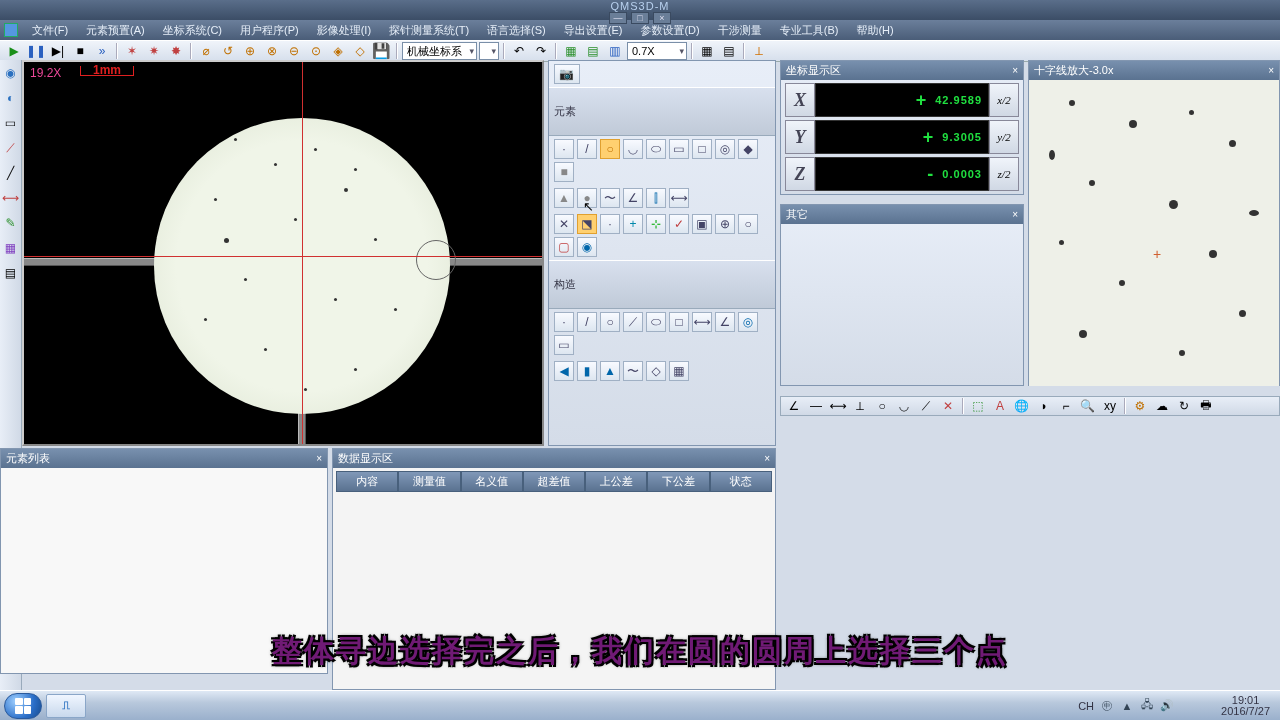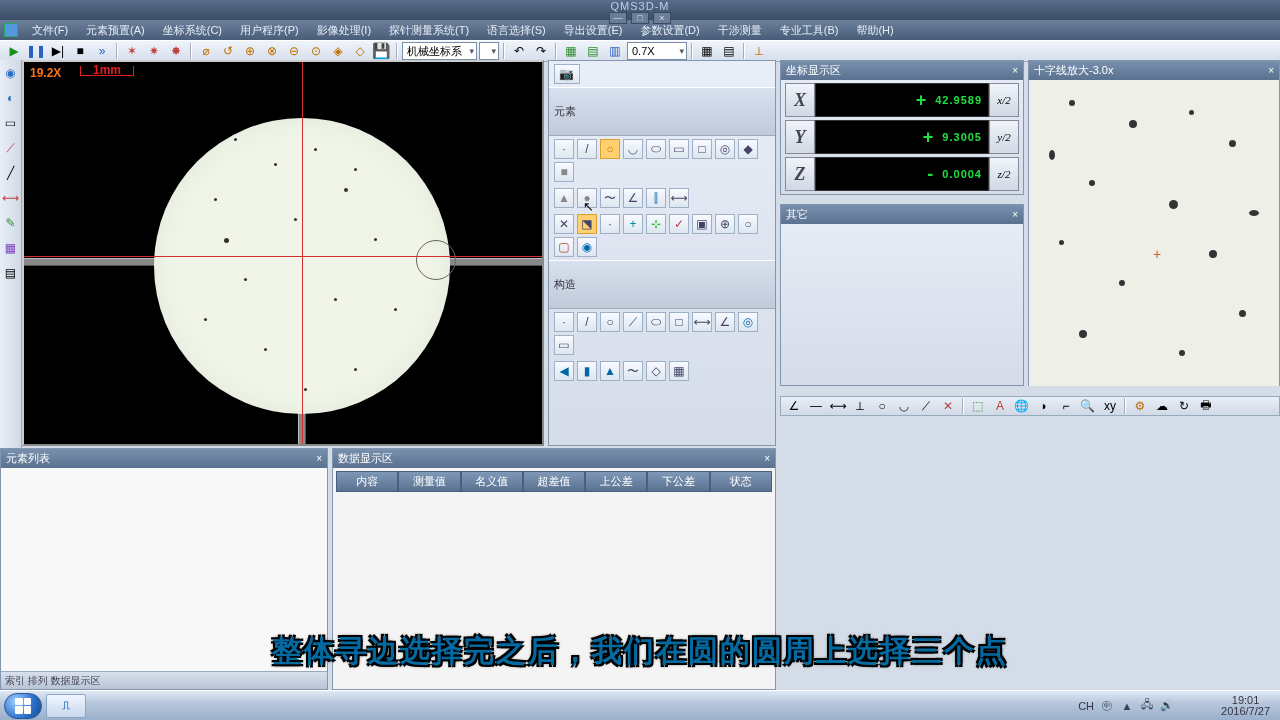--- a/index.html
+++ b/index.html
@@ -19,21 +19,21 @@
 .tsep { width: 2px; height: 16px; border-left: 1px solid #aab; border-right: 1px solid #fff; margin: 0 2px; }
 .combo { height: 18px; border: 1px solid #7a8fa8; background: #fff; padding: 0 14px 0 4px; font-size: 11px; position: relative; display: inline-flex; align-items: center; }
 .combo::after { content: "▾"; position: absolute; right: 2px; font-size: 9px; color: #556; }
 
 .workspace { position: absolute; top: 60px; left: 0; right: 0; bottom: 30px; }
 
 .left-tools { position: absolute; left: 0; top: 0; width: 22px; bottom: 0; background: linear-gradient(90deg,#e8eef7,#d0d9e6); border-right: 1px solid #9ab; display: flex; flex-direction: column; align-items: center; padding-top: 2px; gap: 3px; }
 .left-tools .tbtn { height: 22px; width: 20px; }
 
 .video-panel { position: absolute; left: 22px; top: 0; width: 522px; height: 386px; background: #000; border: 2px solid #888; border-top-color:#ccc; border-left-color:#ccc; }
-.video-overlay { position: absolute; top: 4px; left: 6px; color: #f97316; font-weight: bold; font-size: 12px; }
+.video-overlay { position: absolute; top: 4px; left: 6px; color: #ec4899; font-weight: normal; font-size: 12px; }
 .scale-overlay { position: absolute; top: 4px; left: 56px; color: #e02020; font-weight: bold; font-size: 12px; border-bottom: 1px solid #e02020; border-left:1px solid #e02020; border-right:1px solid #e02020; padding: 0 12px; height:10px; line-height:8px;}
 .circle-sample { position: absolute; left: 130px; top: 56px; width: 296px; height: 296px; border-radius: 50%; background: radial-gradient(circle,#f0f5e8 60%, #d8e0cc 100%); overflow:hidden;}
 .speck { position:absolute; width:3px;height:3px;background:#333;border-radius:50%; }
 .cross-h { position: absolute; left: 0; right: 0; top: 194px; height: 1px; background: #d03030; }
 .cross-v { position: absolute; top: 0; bottom: 0; left: 278px; width: 1px; background: #d03030; }
 .stage-h { position:absolute; left:0; right:0; top:196px; height:8px; background:#888; border-top:1px solid #bbb; border-bottom:1px solid #555;}
 .stage-v { position:absolute; top:346px; bottom:0; left:274px; width:8px; background:#888; border-left:1px solid #bbb; border-right:1px solid #555;}
 .edge-ring { position:absolute; left:392px; top:178px; width:40px; height:40px; border:1px solid #666; border-radius:50%;}
 
 .panel { background: linear-gradient(#e8eef8,#d4dce8); border: 1px solid #8296b0; }
@@ -54,26 +54,26 @@
 .coord-sign { color: #20e040; margin-right: 8px; font-size:18px;}
 .coord-half { width: 30px; background: linear-gradient(#f0f4fa,#d0d8e4); border:1px solid #889; display:flex;align-items:center;justify-content:center; font-size:11px; cursor:pointer; font-style:italic; font-family:"Times New Roman",serif;}
 
 .other-panel { position: absolute; left: 780px; top: 144px; width: 244px; height: 182px; }
 .zoom-panel { position: absolute; left: 1028px; top: 0; width: 252px; height: 326px; }
 .zoom-body { background: #eef0e8; height: calc(100% - 18px); position:relative; overflow:hidden;}
 .zoom-cross { position:absolute; left:124px; top:166px; color:#d06030; font-size:14px;}
 
 .bottom-tools { position: absolute; left: 780px; top: 336px; right: 0; height: 20px; background: linear-gradient(#e8eef7,#d0d9e6); border: 1px solid #9ab; display:flex; align-items:center; gap:2px; padding:0 3px;}
 
-.elem-list { position: absolute; left: 0; top: 388px; width: 328px; bottom: 0; background:#f8f8f8; border:1px solid #8296b0;}
+.elem-list { position: absolute; left: 0; top: 388px; width: 328px; bottom: 16px; background:#f8f8f8; border:1px solid #8296b0;}
 .data-disp { position: absolute; left: 332px; top: 388px; width: 444px; bottom: 0; background:#f4f4f4; border:1px solid #8296b0;}
 .data-header-row { display:flex; margin:3px; }
 .dcol { flex:1; background: linear-gradient(#8098b8,#5a7290); color:#fff; text-align:center; padding:2px 0; border:1px solid #48607c; font-size:11px;}
 
-.subtitle { position: absolute; left: 0; right: 0; bottom: 48px; text-align: center; font-size: 30px; font-weight: bold; color: #0369a1; text-shadow: -2px -2px 0 #000, 2px -2px 0 #000, -2px 2px 0 #000, 2px 2px 0 #000, 0 0 4px #000; pointer-events: none; letter-spacing: 2px;}
+.subtitle { position: absolute; left: 0; right: 0; bottom: 48px; text-align: center; font-size: 30px; font-weight: bold; color: #701a75; text-shadow: -2px -2px 0 #000, 2px -2px 0 #000, -2px 2px 0 #000, 2px 2px 0 #000, 0 0 4px #000; pointer-events: none; letter-spacing: 2px;}
 
 .status-top { position:absolute; left:0; right:0; bottom:14px; height:16px; background: linear-gradient(#3a4050,#1a2030); display:flex; align-items:center; color:#ddd; font-size:10px; padding:0 4px;}
 .status-top .sseg { border-left:1px solid #556; padding:0 8px; color:#e0b030;}
 .status-top .sseg.red { color:#e04040; }
 
 .taskbar { position: absolute; left: 0; right: 0; bottom: 0; height: 30px; background: linear-gradient(#dfe9f5, #b8c8dc 40%, #9ab0cc); border-top: 1px solid #fff; display: flex; align-items: center; padding: 0 4px; }
 .start-btn { width: 38px; height: 26px; border-radius: 14px; background: radial-gradient(circle at 30% 30%, #9ecfff, #2a6ec8 60%, #164a8c); display:flex;align-items:center;justify-content:center; border:1px solid #2a5a9c; cursor:pointer;}
 .start-btn span { width:16px;height:16px; display:grid; grid-template:1fr 1fr/1fr 1fr; gap:1px;}
 .start-btn span i { background:#fff; border-radius:1px;}
 .task-item { width: 40px; height: 24px; margin-left: 4px; background: linear-gradient(#f0f6ff,#c8d8ec); border: 1px solid #8aa6c8; border-radius: 2px; display:flex;align-items:center;justify-content:center; cursor:pointer;}
@@ -274,21 +274,21 @@
       <div class="coord-val">
           <span class="coord-sign">+</span>
           <span>9.3005</span>
         </div>
       <div class="coord-half">y/2</div>
     </div>
     <div class="coord-row">
       <div class="coord-axis">Z</div>
       <div class="coord-val">
           <span class="coord-sign">-</span>
-          <span>0.0004</span>
+          <span>0.0003</span>
         </div>
       <div class="coord-half">z/2</div>
     </div>
   </div>
 
   <div class="panel other-panel">
     <div class="panel-title">
         <span>其它</span>
         <span class="x">×</span>
       </div>
@@ -340,21 +340,20 @@
     <span class="tbtn">☁</span>
     <span class="tbtn">↻</span>
     <span class="tbtn">🖶</span>
   </div>
 
   <div class="elem-list">
     <div class="panel-title">
         <span>元素列表</span>
         <span class="x">×</span>
       </div>
-    <div class="list-tab-row">索引  排列  数据显示区</div>
   </div>
 
   <div class="data-disp">
     <div class="panel-title">
         <span>数据显示区</span>
         <span class="x">×</span>
       </div>
     <div class="data-header-row">
       <div class="dcol">内容</div>
       <div class="dcol">测量值</div>

